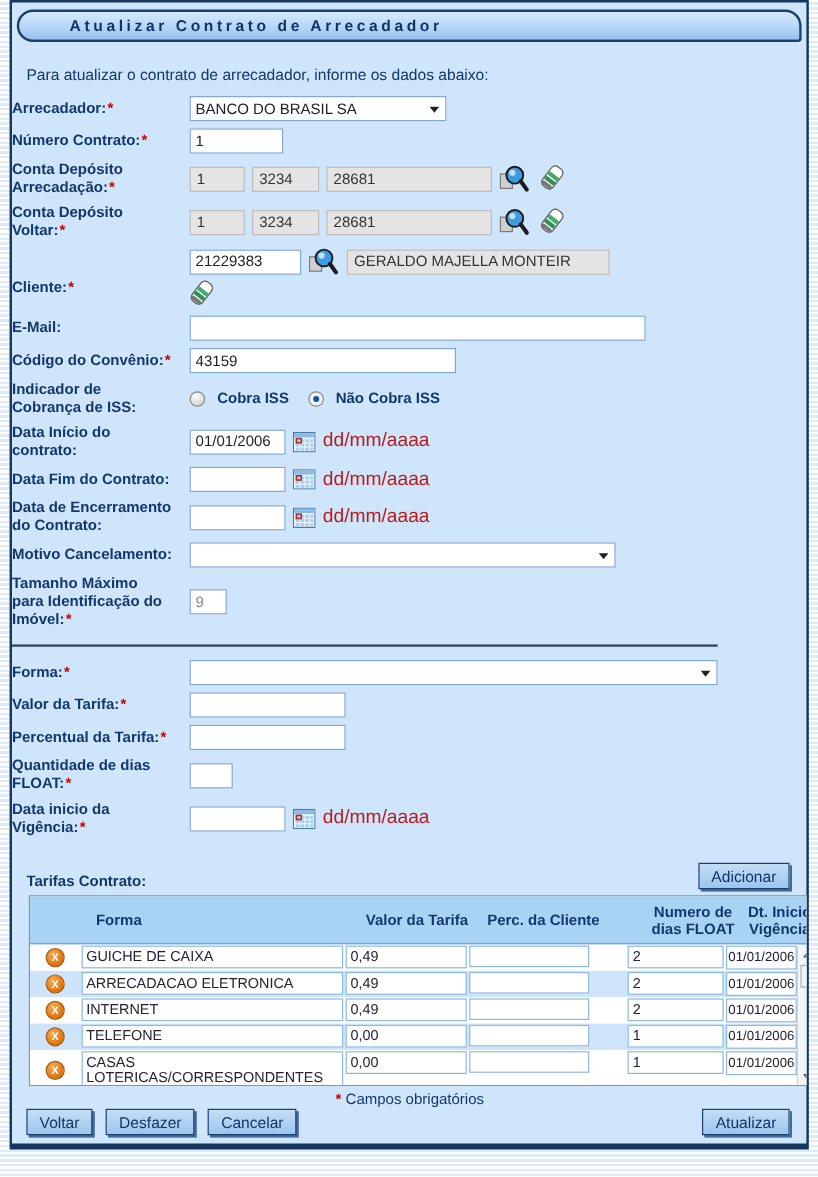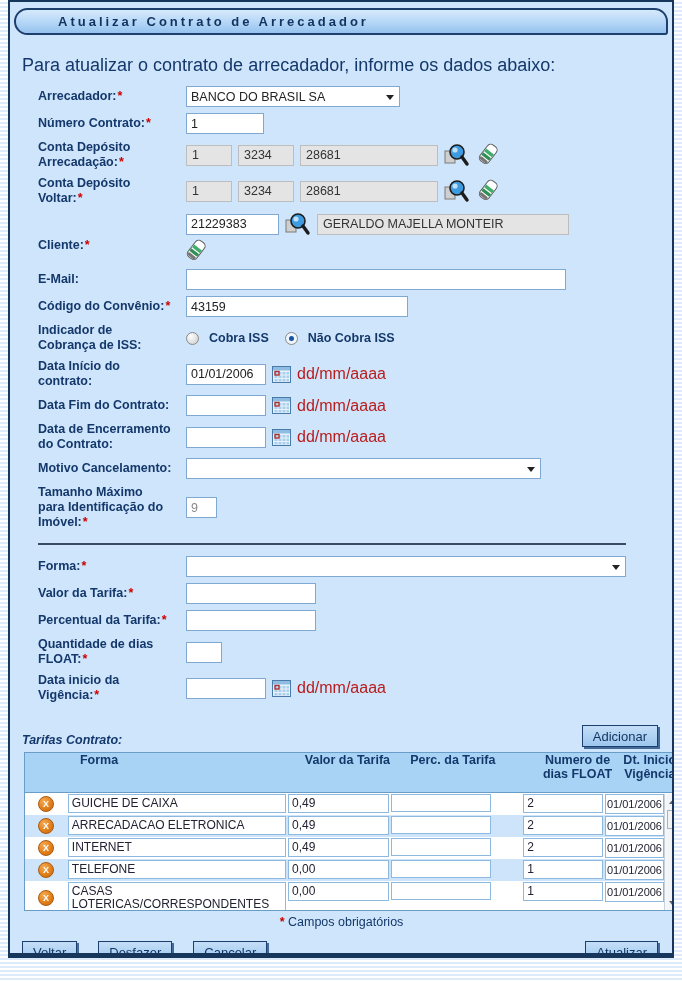--- a/index.html
+++ b/index.html
@@ -19,23 +19,23 @@
   .titlebar {
     margin:6px 4px 0 4px; height:27px;
     background:linear-gradient(to bottom, #d6e9fc 0%, #b4d6f6 55%, #96c2ee 100%);
     border:2px solid #1c3f6e;
     border-radius:14px 14px 3px 14px;
     display:flex; align-items:center;
     padding-left:42px;
     color:#11335f; font-weight:bold; font-size:13px; letter-spacing:3px;
   }
   
-  .intro { margin:20px 12px 10px 12px; color:#14386b; font-size:18px; }
-  
-  .rows { padding-left:28px; }
+  .intro { margin:20px 12px 10px 12px; color:#14386b; font-size:13px; }
+  
+  .rows { padding-left:0; }
   .row { display:flex; align-items:center; margin-bottom:6px; }
   .lbl { width:148px; flex-shrink:0; color:#14386b; font-weight:bold; font-size:12.5px; line-height:15px; }
   .req { color:#cc0000; font-weight:bold; margin-left:1px; }
   .fld { display:flex; align-items:center; gap:6px; }
   .fld-block { display:block; }
   .inp {
     height:21px; border:1px solid #7fa9d3; background:#fff;
     font:12.5px "Liberation Sans",sans-serif; color:#222; padding:1px 4px;
   }
   .gray {
@@ -49,54 +49,54 @@
     font-size:12.5px; color:#222; white-space:nowrap; overflow:hidden;
   }
   .arr {
     position:absolute; right:5px; top:8px; width:0; height:0;
     border:4px solid transparent; border-top:5px solid #222; pointer-events:none;
   }
   .hint { color:#b91c1c; font-size:16px; }
   
   .w-arrec { width:214px; } .w-num { width:78px; }
   .w-c1 { width:46px; } .w-c2 { width:56px; } .w-c3 { width:138px; }
-  .w-cli { width:93px; } .w-nome { width:252px; }
+  .w-cli { width:93px; } .w-nome { width:219px; }
   .w-mail { width:380px; } .w-conv { width:222px; }
   .w-date { width:80px; } .w-motivo { width:355px; }
   .w-tam { width:31px; color:#8a8a8a; } .w-forma { width:440px; }
   .w-tarifa { width:130px; } .w-qtd { width:36px; }
   
   .radio {
     width:13px; height:13px; border-radius:50%; border:1px solid #8a8a8a;
     background:radial-gradient(circle at 35% 30%, #ffffff, #c9c9c9);
     display:inline-block; position:relative; flex-shrink:0;
   }
   .radio.on { background:#eef5fc; }
   .radio.on::after {
     content:""; position:absolute; left:3px; top:3px; width:5px; height:5px;
     border-radius:50%; background:#1553a4;
   }
   .radlbl { color:#14386b; font-weight:bold; font-size:12.5px; margin:0 10px 0 4px; }
   
   .divider { margin:13px 0 11px 0; width:588px; border-top:2px solid #3a4a64; }
   
   .tarbar { display:flex; align-items:flex-end; margin:22px 14px 5px 12px; }
-  .tarlbl { color:#14386b; font-weight:bold; font-size:12.5px;font-style:italic; }
+  .tarlbl { color:#14386b; font-weight:bold; font-size:12.5px; }
   .btn {
     background:linear-gradient(to bottom,#c4def7,#9cc6ee);
     border:1px solid #1c3f6e;
     box-shadow:2px 2px 0 0 #446a99;
     color:#11335f; font-size:13px; font-family:"Liberation Sans",sans-serif;
     padding:2px 10px; height:22px; cursor:pointer;
   }
   .add-btn { margin-left:auto; }
   
   .tbl { position:relative; margin:0 11px 0 14px; width:657px; border:1px solid #6a9cc8; background:#fff; }
   .thead {
-    display:flex; height:40px;
+    display:flex; align-items:center; height:40px;
     background:#a9d3f4; border-bottom:1px solid #6a9cc8;
     font-weight:bold; color:#14386b; font-size:12.5px;
   }
   .hc { text-align:center; line-height:14px; }
   .c0 { width:44px; } .c1 { width:232px; } .c2 { width:108px; }
   .c3 { width:108px; } .c4 { width:86px;margin-left:30px; } .c5 { width:62px; }
   .hc.c1 { text-align:left; padding-left:12px; }
   .tbody { height:117px; overflow:hidden; width:640px; }
   .trow { display:flex; align-items:stretch; background:#fff; }
   .trow.alt { background:#cde4fa; }
@@ -121,21 +121,21 @@
     border-left:1px solid #c6d2de;
     display:flex; flex-direction:column; align-items:center;
   }
   .sbtn { width:14px; height:14px; display:flex; align-items:center; justify-content:center; cursor:pointer; }
   .tri-up { width:0; height:0; border:4px solid transparent; border-bottom:5px solid #55606e; margin-top:-4px; }
   .tri-down { width:0; height:0; border:4px solid transparent; border-top:5px solid #55606e; margin-bottom:-4px; }
   .sbtn.down { margin-top:auto; }
   .sthumb { width:12px; height:19px; background:#f2f3f5; border:1px solid #a7b2bf; margin-top:2px; cursor:grab; }
   
   .note { text-align:center; margin-top:4px; color:#14386b; font-size:12.5px; }
-  .btnrow { display:flex; gap:21px; margin:12px 14px 0 12px; }
+  .btnrow { display:flex; gap:11px; margin:1px 14px 0 12px; }
   .spacer { margin-left:auto; }
   .icon { flex-shrink:0; cursor:pointer; }
   .eraser-below { margin:3px 0 0 -2px; display:block; }
 </style>
 </head>
 <body>
 
 <div class="frame">
 
   <div class="titlebar">
@@ -472,21 +472,21 @@
   <div class="tarbar">
     <span class="tarlbl">Tarifas Contrato:</span>
     <button class="btn add-btn">Adicionar</button>
   </div>
 
   <div class="tbl">
     <div class="thead">
       <div class="hc c0"></div>
       <div class="hc c1">Forma</div>
       <div class="hc c2">Valor da Tarifa</div>
-      <div class="hc c3">Perc. da Tarifa</div>
+      <div class="hc c3">Perc. da Cliente</div>
       <div class="hc c4">Numero de dias FLOAT</div>
       <div class="hc c5">Dt. Inicio Vigência</div>
     </div>
     <div class="tbody">
 
       <div class="trow">
         <div class="cell c0">
             <span class="del">
               <span class="delx">X</span>
             </span>

